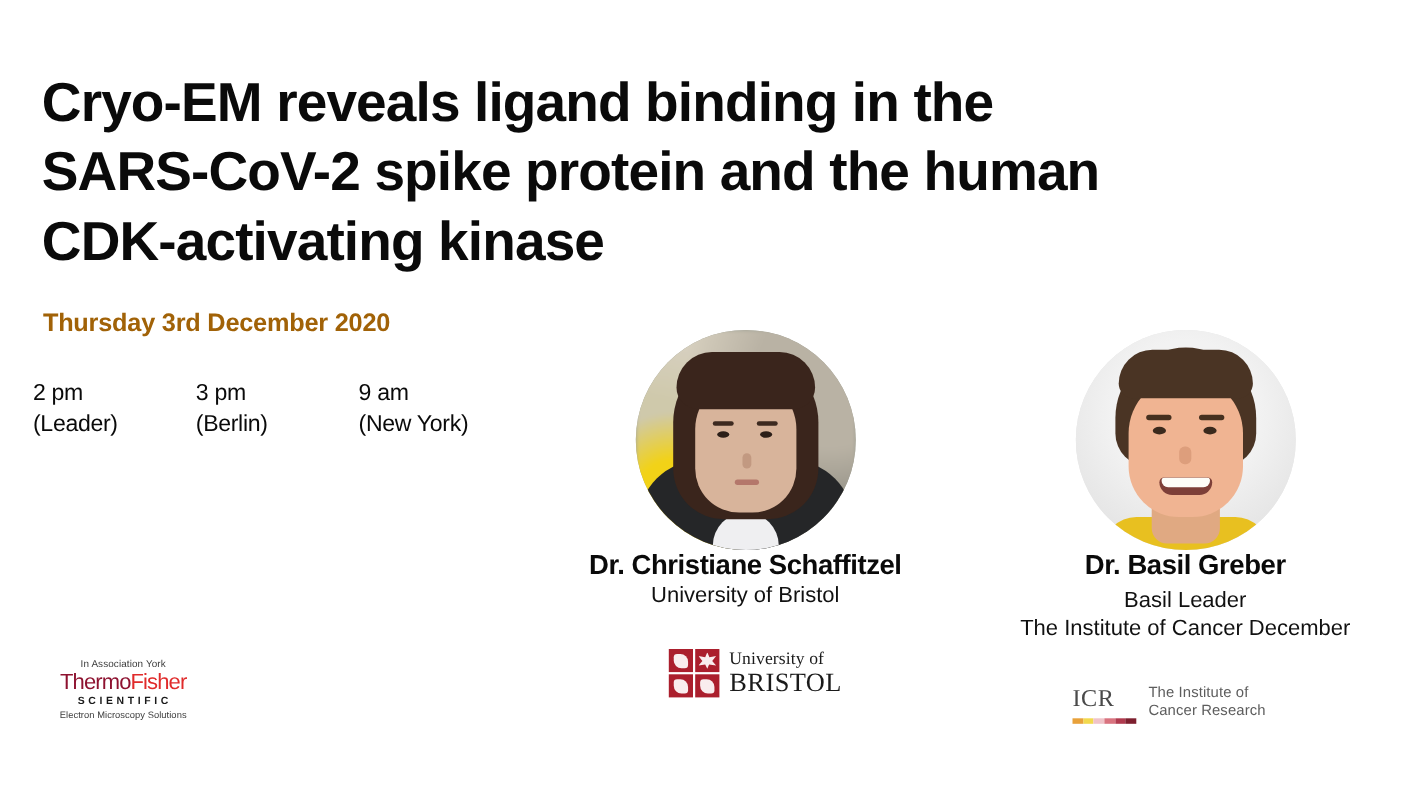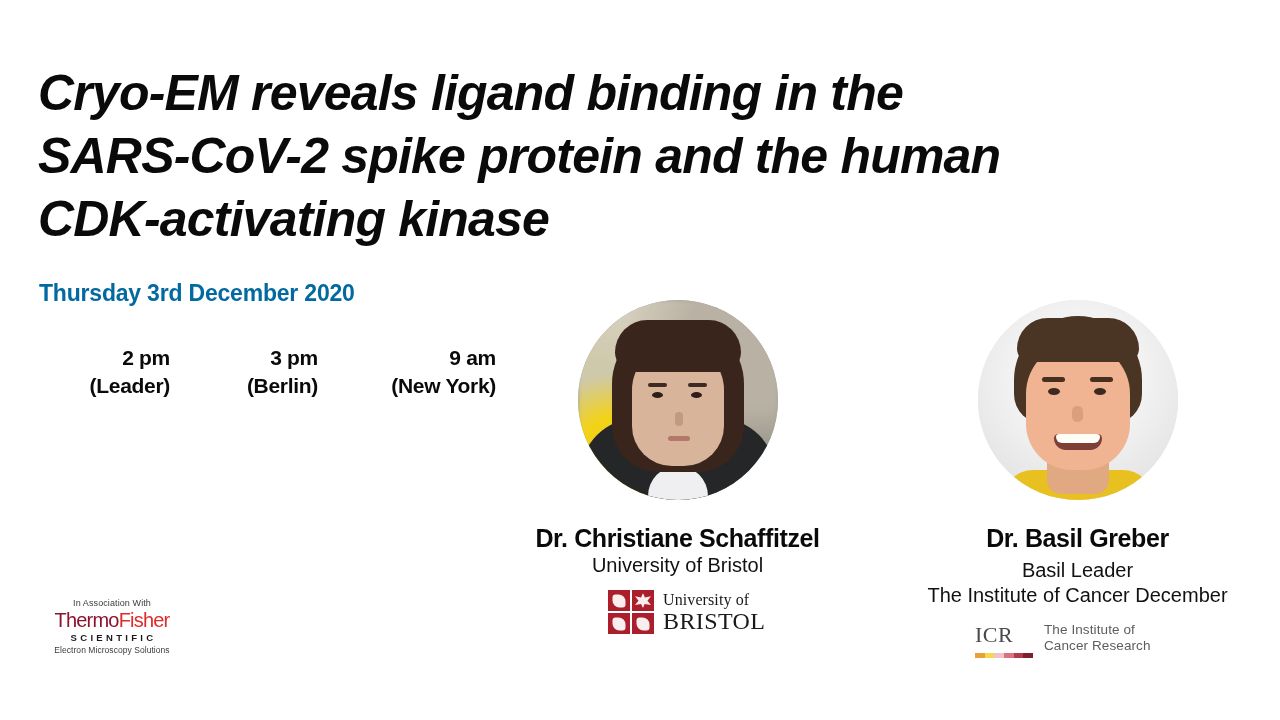--- a/index.html
+++ b/index.html
@@ -16,21 +16,20 @@
     color: #111111;
     -webkit-font-smoothing: antialiased;
   }
 
   
   #title-block {
     position: absolute;
     left: 38px;
     top: 62px;
     width: 1224px;
-    font-style: italic;
   }
   .title-line {
     font-family: "Liberation Sans", sans-serif;
     font-size: 50px;
     line-height: 63px;
     font-weight: bold;
     letter-spacing: -0.8px;
     color: #0a0a0a;
     white-space: nowrap;
   }
@@ -48,23 +47,23 @@
 
   
   #times-row {
     position: absolute;
     left: 30px;
     top: 344px;
     display: flex;
     align-items: flex-start;
   }
   .time-block {
-    text-align: right;
+    text-align: left;
     font-size: 21px;
-    font-weight: bold;
+    font-weight: normal;
     line-height: 28px;
     color: #0a0a0a;
     letter-spacing: -0.3px;
   }
   .time-block .t-city { display: block; }
   #time-0 { width: 140px; }
   #time-1 { width: 140px; margin-left: 8px; }
   #time-2 { width: 170px; margin-left: 8px; }
 
   
@@ -86,21 +85,20 @@
 
   .portrait {
     width: 200px;
     height: 200px;
     border-radius: 50%;
     overflow: hidden;
     position: relative;
     flex: none;
   }
   .speaker-name {
-    margin-top: 24px;
     font-size: 25px;
     font-weight: bold;
     letter-spacing: -0.4px;
     color: #0a0a0a;
     text-align: center;
     white-space: nowrap;
   }
   .speaker-role,
   .speaker-org {
     font-size: 20px;
@@ -369,21 +367,21 @@
 </style>
 </head>
 <body>
 
 <div id="title-block">
   <div class="title-line">Cryo-EM reveals ligand binding in the</div>
   <div class="title-line">SARS-CoV-2 spike protein and the human</div>
   <div class="title-line">CDK-activating kinase</div>
 </div>
 
-<div id="event-date" style="color: #0369a1;">Thursday 3rd December 2020</div>
+<div id="event-date" style="color: #a16207;">Thursday 3rd December 2020</div>
 
 <div id="times-row">
   <div class="time-block" id="time-0">
     <span class="t-time">2 pm</span>
     <span class="t-city">(Leader)</span>
   </div>
   <div class="time-block" id="time-1">
     <span class="t-time">3 pm</span>
     <span class="t-city">(Berlin)</span>
   </div>
@@ -432,21 +430,21 @@
       </div>
     </div>
     <div class="speaker-name">Dr. Basil Greber</div>
     <div class="speaker-role">Basil Leader</div>
     <div class="speaker-org">The Institute of Cancer December</div>
   </div>
 
 </div>
 
 <div id="thermo-logo">
-  <div id="thermo-assoc">In Association With</div>
+  <div id="thermo-assoc">In Association York</div>
   <div id="thermo-wordmark"><span id="thermo-word-thermo" style="color: rgb(142, 18, 48);">Thermo</span><span id="thermo-word-fisher" style="color: rgb(224, 43, 43);">Fisher</span></div>
   <div id="thermo-scientific">SCIENTIFIC</div>
   <div id="thermo-tagline">Electron Microscopy Solutions</div>
 </div>
 
 <div id="bristol-logo">
   <div id="bristol-crest">
     <div class="crest-cell" id="crest-ship" style="background: rgb(171, 31, 45);"></div>
     <div class="crest-cell" id="crest-sun" style="background: rgb(171, 31, 45);"></div>
     <div class="crest-cell" id="crest-dolphin" style="background: rgb(171, 31, 45);"></div>

